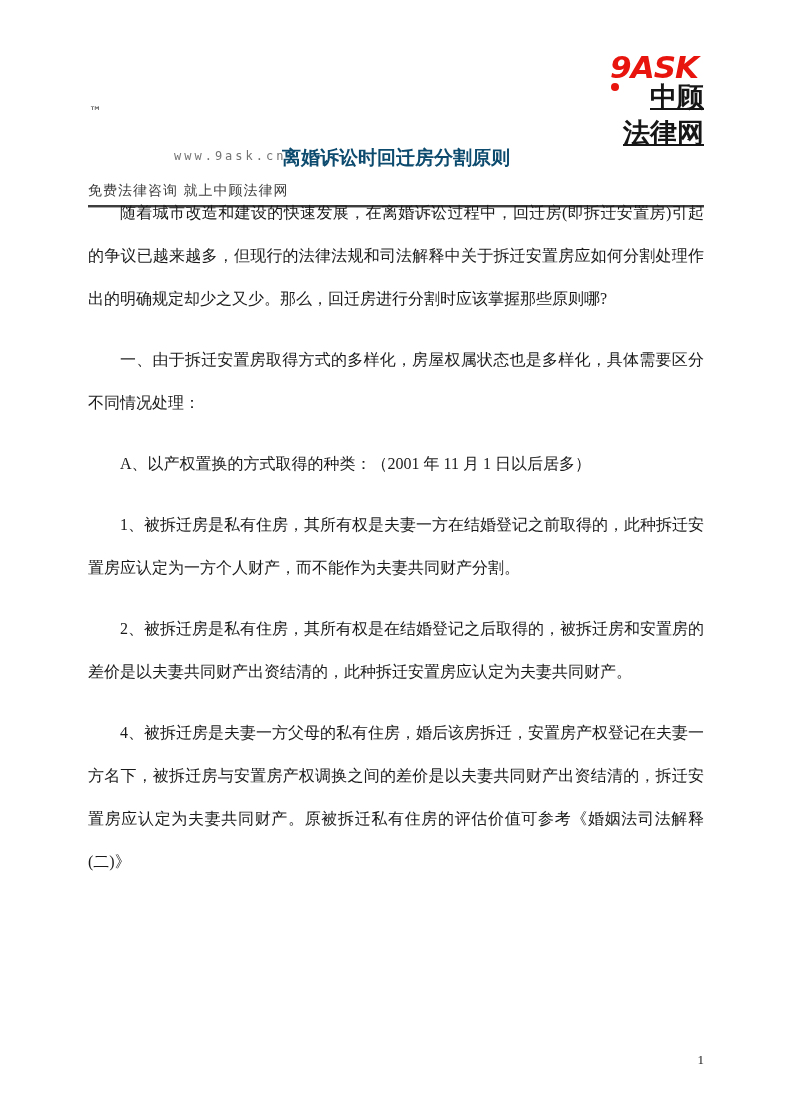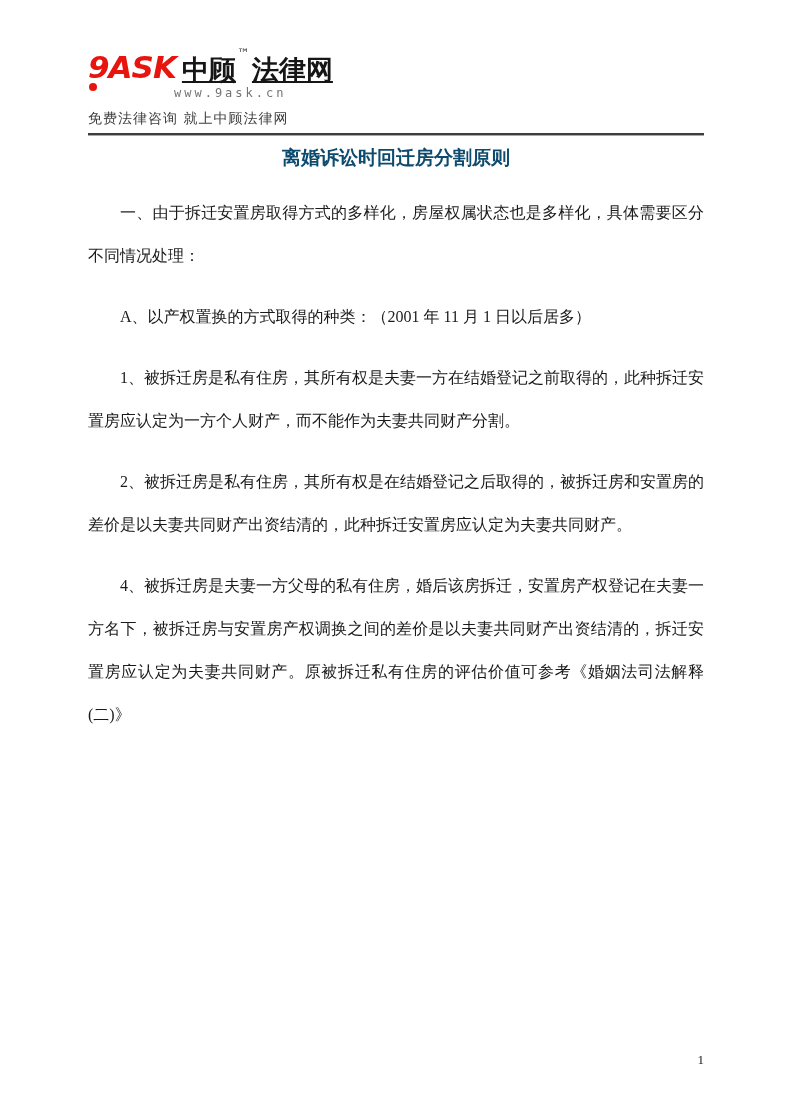--- a/index.html
+++ b/index.html
@@ -8,21 +8,21 @@
     background: #ffffff;
     font-family: "Liberation Serif", "DejaVu Serif", serif;
     color: #1a1a1a;
     position: relative;
     overflow: hidden;
   }
   .page { position: absolute; inset: 0; }
 
   
   .site-header { position: absolute; left: 88px; top: 52px; width: 616px; }
-  .logo-row { display: flex; align-items: flex-end; }
+  .logo-row { display: flex; align-items: flex-end; flex-direction: column; }
   .logo-en {
     font-family: "DejaVu Sans", sans-serif;
     font-weight: bold; font-style: italic;
     font-size: 31px; line-height: 1;
     color: #e8150e; letter-spacing: -1px;
     position: relative; padding-right: 6px;
   }
   .logo-dot {
     position: absolute; left: 1px; bottom: -8px;
     width: 8px; height: 8px; border-radius: 50%;
@@ -40,21 +40,21 @@
     font-family: "DejaVu Sans", sans-serif;
   }
   .logo-url {
     font-family: "DejaVu Sans Mono", monospace;
     font-size: 12px; color: #737373;
     letter-spacing: 3px; margin: 3px 0 0 86px;
   }
   .tagline {
     font-family: "DejaVu Sans", sans-serif;
     font-size: 14px; color: #3e3e3e;
-    letter-spacing: 1px; margin-top: 10px;
+    letter-spacing: 1px; margin-top: 19px;
   }
   .header-rule {
     margin-top: 5px; height: 2px;
     background: #3d3d3d; border-bottom: 1px solid #a8a8a8;
   }
 
   
   .article { position: absolute; left: 88px; top: 121px; width: 616px; }
   .article h1 {
     font-size: 19px; font-weight: bold; color: #0c4a6e;
@@ -88,20 +88,21 @@
       <span class="logo-tm">™</span>
       <span class="logo-cn">法律网</span>
     </div>
     <div class="logo-url">www.9ask.cn</div>
     <div class="tagline">免费法律咨询 就上中顾法律网</div>
     <div class="header-rule"></div>
   </header>
 
   <main class="article">
     <h1>离婚诉讼时回迁房分割原则</h1>
+    <p>随着城市改造和建设的快速发展，在离婚诉讼过程中，回迁房(即拆迁安置房)引起的争议已越来越多，但现行的法律法规和司法解释中关于拆迁安置房应如何分割处理作出的明确规定却少之又少。那么，回迁房进行分割时应该掌握那些原则哪?</p>
     <p>一、由于拆迁安置房取得方式的多样化，房屋权属状态也是多样化，具体需要区分不同情况处理：</p>
     <p>A、以产权置换的方式取得的种类：（2001 年 11 月 1 日以后居多）</p>
     <p>1、被拆迁房是私有住房，其所有权是夫妻一方在结婚登记之前取得的，此种拆迁安置房应认定为一方个人财产，而不能作为夫妻共同财产分割。</p>
     <p>2、被拆迁房是私有住房，其所有权是在结婚登记之后取得的，被拆迁房和安置房的差价是以夫妻共同财产出资结清的，此种拆迁安置房应认定为夫妻共同财产。</p>
     <p>4、被拆迁房是夫妻一方父母的私有住房，婚后该房拆迁，安置房产权登记在夫妻一方名下，被拆迁房与安置房产权调换之间的差价是以夫妻共同财产出资结清的，拆迁安置房应认定为夫妻共同财产。原被拆迁私有住房的评估价值可参考《婚姻法司法解释(二)》</p>
   </main>
 
   <span class="page-number">1</span>
 
 </div>

